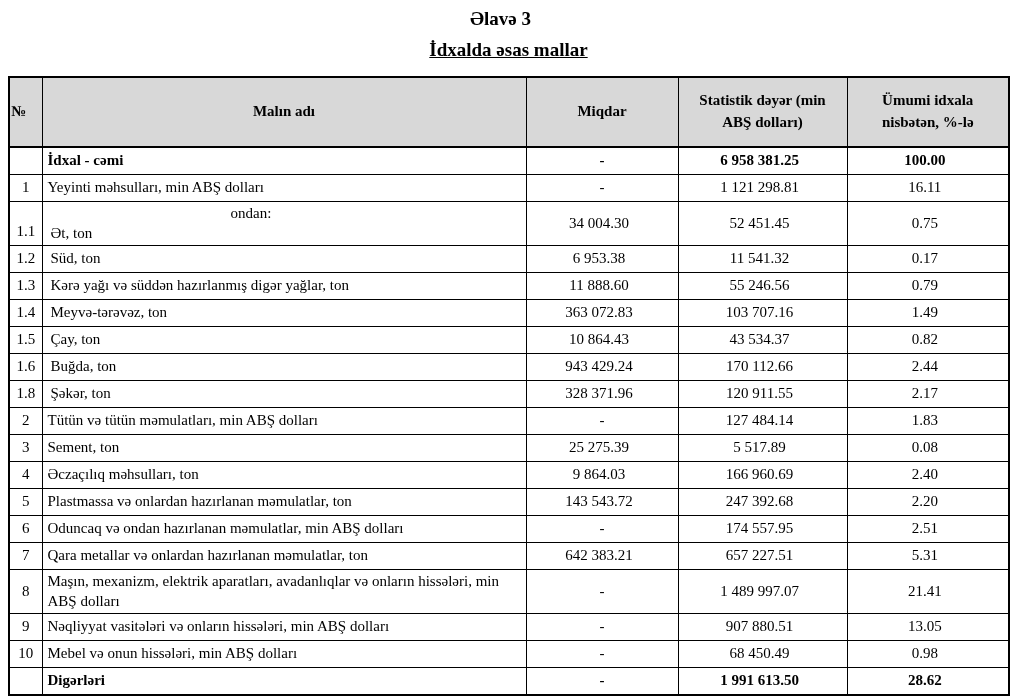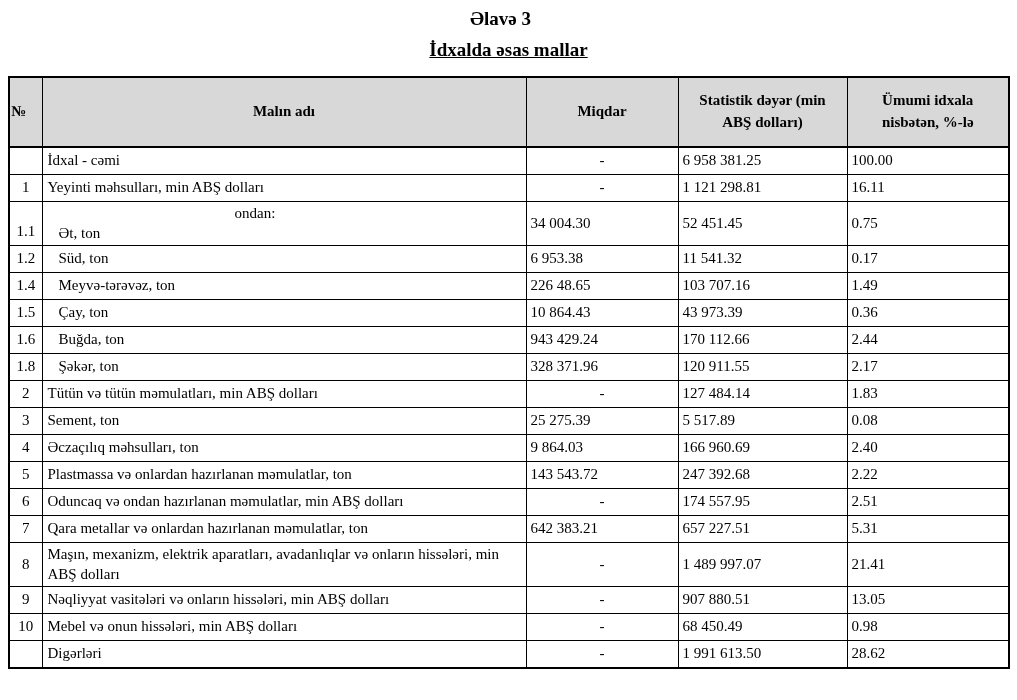--- a/index.html
+++ b/index.html
@@ -58,24 +58,24 @@
     border: 1px solid #000;
     font-size: 15px;
     padding: 2px 4px;
     height: 22px;
     line-height: 1.3;
     vertical-align: middle;
     overflow: hidden;
   }
   td.c-no    { text-align: center; padding: 2px 1px; }
   td.c-name  { text-align: left; padding-left: 5px; }
-  td.c-name.indent { padding-left: 16px; }
-  td.c-qty, td.c-value, td.c-share { text-align: left; padding-right: 10px; }
+  td.c-name.indent { padding-left: 8px; }
+  td.c-qty, td.c-value, td.c-share { text-align: center; padding-right: 10px; }
   td.c-qty.dash { text-align: center; padding-right: 4px; }
-  tr.bold td { font-weight: normal; }
+  tr.bold td { font-weight: bold; }
   td.vbottom { vertical-align: bottom; padding-bottom: 4px; }
   .pre-label { text-align: center; padding-right: 70px; }
 </style>
 </head>
 <body>
 
 <div class="annex">Əlavə 3</div>
 <div class="title">İdxalda əsas mallar</div>
 
 <table>
@@ -121,32 +121,39 @@
         <td class="c-share">0.75</td>
       </tr>
       <tr>
         <td class="c-no">1.2</td>
         <td class="c-name indent">Süd, ton</td>
         <td class="c-qty">6 953.38</td>
         <td class="c-value">11 541.32</td>
         <td class="c-share">0.17</td>
       </tr>
       <tr>
+        <td class="c-no">1.3</td>
+        <td class="c-name indent">Kərə yağı və süddən hazırlanmış digər yağlar, ton</td>
+        <td class="c-qty">11 888.60</td>
+        <td class="c-value">55 246.56</td>
+        <td class="c-share">0.79</td>
+      </tr>
+      <tr>
         <td class="c-no">1.4</td>
         <td class="c-name indent">Meyvə-tərəvəz, ton</td>
-        <td class="c-qty">226 48.65</td>
+        <td class="c-qty">363 072.83</td>
         <td class="c-value">103 707.16</td>
         <td class="c-share">1.49</td>
       </tr>
       <tr>
         <td class="c-no">1.5</td>
         <td class="c-name indent">Çay, ton</td>
         <td class="c-qty">10 864.43</td>
-        <td class="c-value">43 973.39</td>
-        <td class="c-share">0.36</td>
+        <td class="c-value">43 534.37</td>
+        <td class="c-share">0.82</td>
       </tr>
       <tr>
         <td class="c-no">1.6</td>
         <td class="c-name indent">Buğda, ton</td>
         <td class="c-qty">943 429.24</td>
         <td class="c-value">170 112.66</td>
         <td class="c-share">2.44</td>
       </tr>
       <tr>
         <td class="c-no">1.8</td>
@@ -174,21 +181,21 @@
         <td class="c-name">Əczaçılıq məhsulları, ton</td>
         <td class="c-qty">9 864.03</td>
         <td class="c-value">166 960.69</td>
         <td class="c-share">2.40</td>
       </tr>
       <tr>
         <td class="c-no">5</td>
         <td class="c-name">Plastmassa və onlardan hazırlanan məmulatlar, ton</td>
         <td class="c-qty">143 543.72</td>
         <td class="c-value">247 392.68</td>
-        <td class="c-share">2.22</td>
+        <td class="c-share">2.20</td>
       </tr>
       <tr>
         <td class="c-no">6</td>
         <td class="c-name">Oduncaq və ondan hazırlanan məmulatlar, min ABŞ dolları</td>
         <td class="c-qty dash">-</td>
         <td class="c-value">174 557.95</td>
         <td class="c-share">2.51</td>
       </tr>
       <tr>
         <td class="c-no">7</td>

